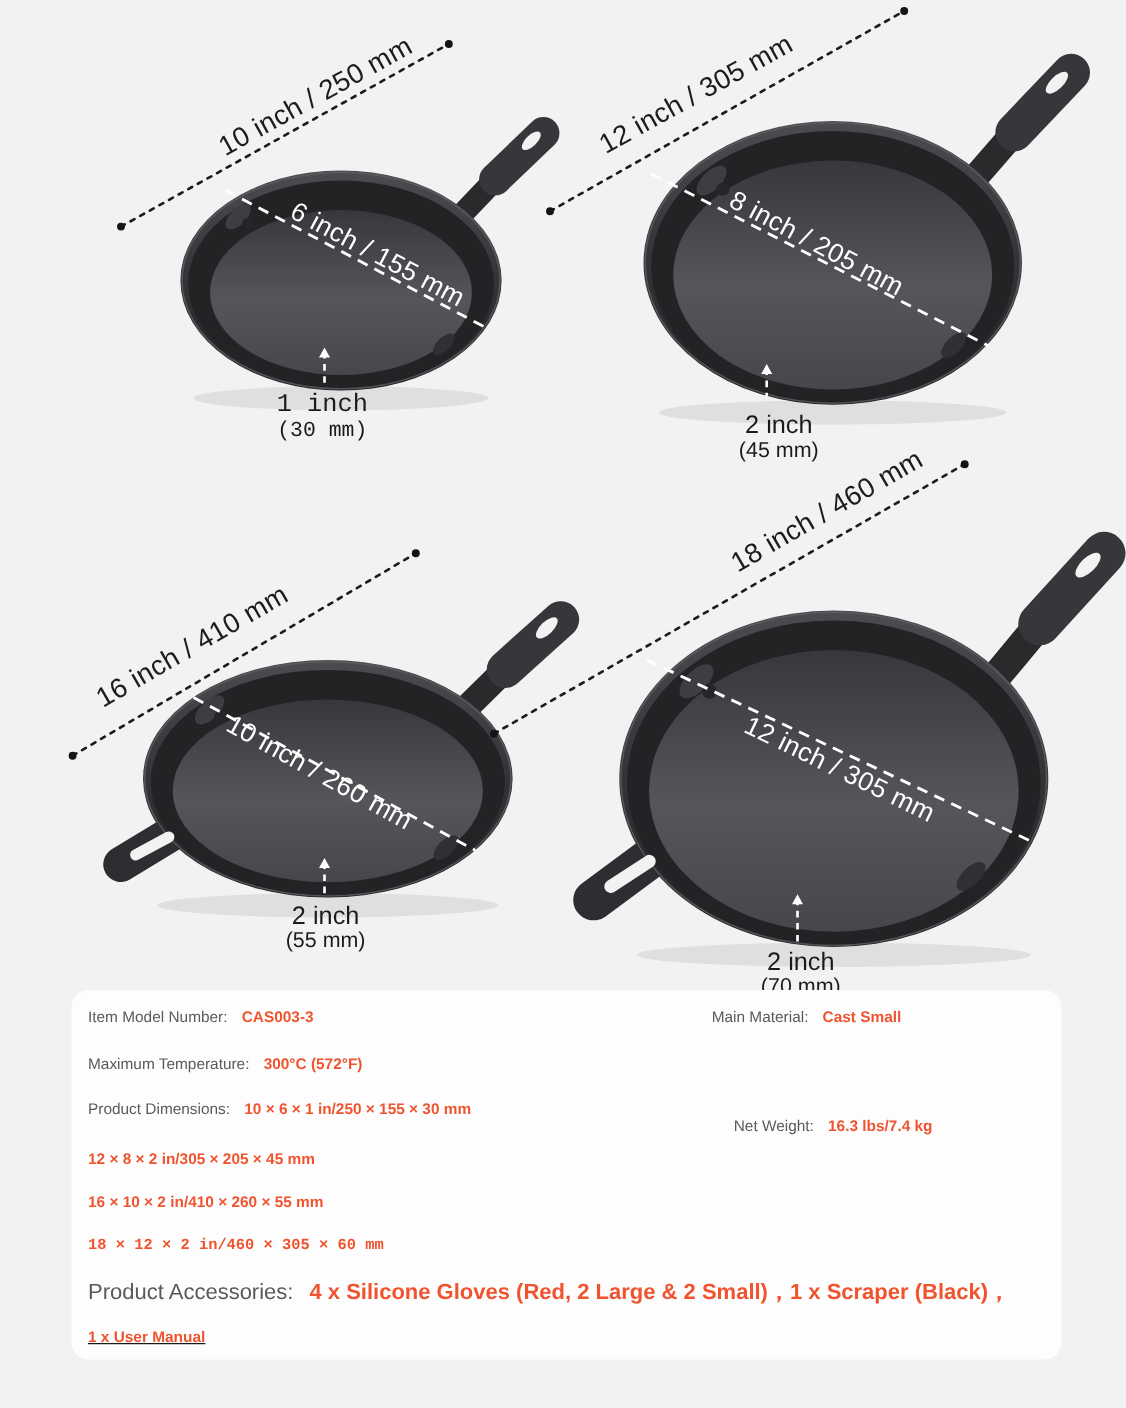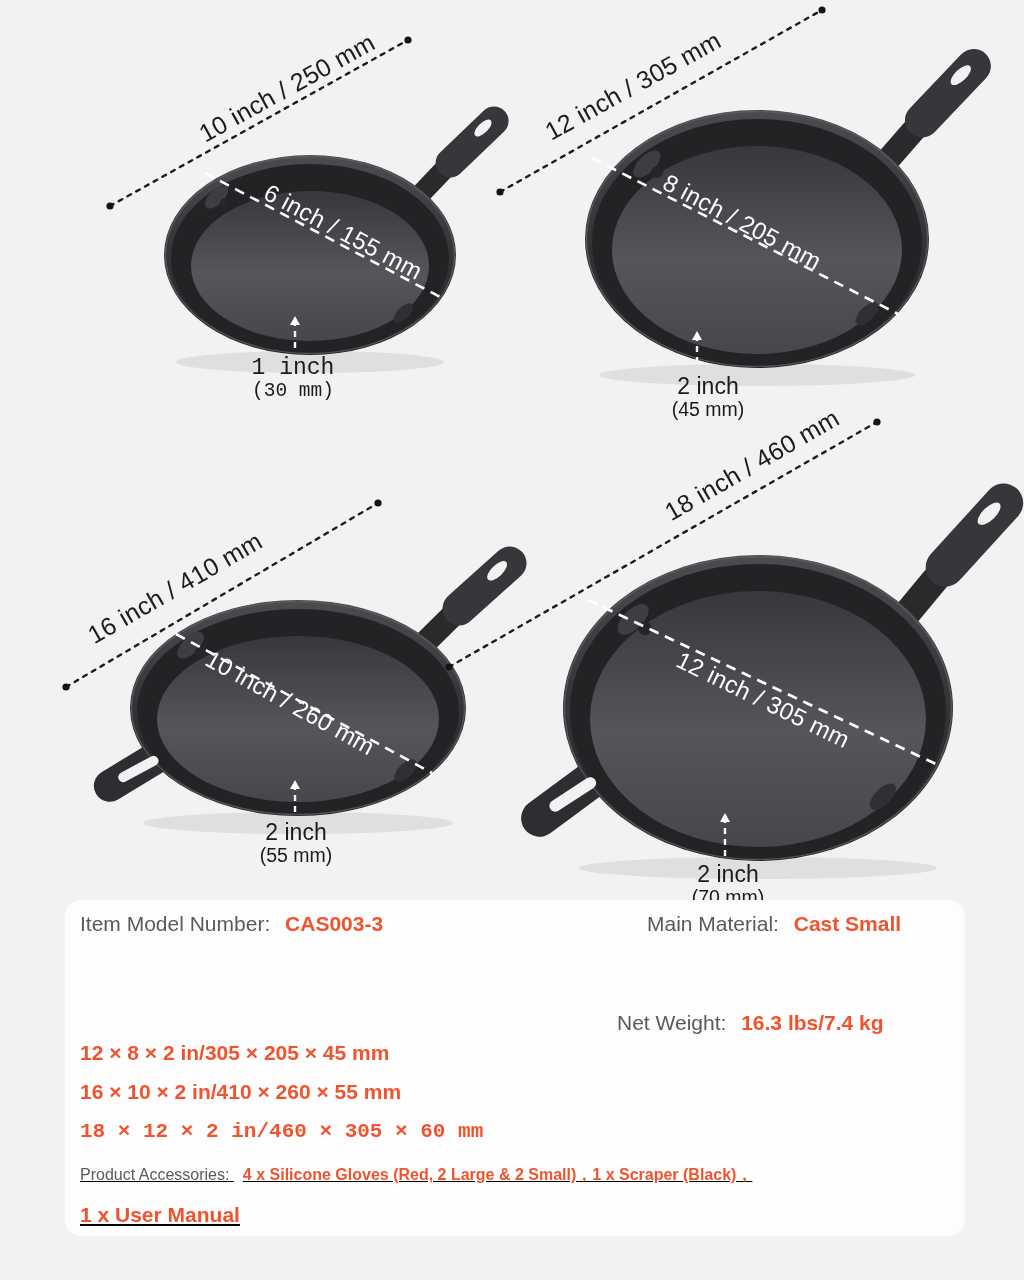--- a/index.html
+++ b/index.html
@@ -7,28 +7,28 @@
   #scene{position:relative;width:1024px;height:1280px;background:#f2f2f3;overflow:hidden;}
   #pans-layer,#lines-layer{position:absolute;left:0;top:0;}
   .dim-label{position:absolute;font-size:25px;color:#1c1c1c;white-space:nowrap;
     transform:translate(-50%,-50%) rotate(var(--r));letter-spacing:.3px;}
   .dim-label.white{color:#ffffff;font-size:24px;}
   .depth-label{position:absolute;width:180px;margin-left:-90px;text-align:center;color:#1b1b1b;}
   .depth-label .in{font-size:23px;line-height:1.05;}
   .depth-label .mm{font-size:19.5px;line-height:1.2;}
   #spec-card{position:absolute;left:65px;top:900px;width:900px;height:336px;
     background:#fdfdfe;border-radius:16px;}
-  .spec-row{position:absolute;left:15px;white-space:nowrap;font-size:21px;line-height:24px;}
+  .spec-row{position:absolute;left:15px;white-space:nowrap;font-size:14px;line-height:24px;}
   .spec-row .lab{color:#5a5a5e;}
   .spec-row .val{color:#f0542e;font-weight:bold;margin-left:9px;}
   .spec-row .val.solo{margin-left:0;}
   #row-im{top:12px;} #row-mt{top:55px;} #row-pd{top:96px;}
   #row-d2{top:141px;} #row-d3{top:180px;} #row-d4{top:220px;font-family:Liberation Mono, monospace;}
-  #row-pa{top:263px;font-size:16px;text-decoration:underline;} #row-um{top:303px;text-decoration:underline;}
-  #row-mm{left:582px;top:12px;} #row-nw{left:552px;top:111px;text-align:right;}
+  #row-pa{top:263px;font-size:20px;} #row-um{top:303px;text-decoration:underline;}
+  #row-mm{left:582px;top:12px;} #row-nw{left:602px;top:111px;text-align:right;}
   #lbl-p1-outer{left:287px;top:88px;--r:-29deg;}
   #lbl-p2-outer{left:633px;top:86px;--r:-29deg;}
   #lbl-p3-outer{left:175px;top:588px;--r:-30deg;}
   #lbl-p4-outer{left:752px;top:465px;--r:-30deg;}
   #lbl-p1-inner{left:343px;top:232px;--r:28deg;}
   #lbl-p2-inner{left:742px;top:222px;--r:28deg;}
   #lbl-p3-inner{left:290px;top:703px;--r:29deg;}
   #lbl-p4-inner{left:763px;top:700px;--r:26deg;}
   #depth-p1{left:293px;top:356px;font-family:Liberation Mono, monospace;} #depth-p2{left:708px;top:374px;}
   #depth-p3{left:296px;top:820px;} #depth-p4{left:728px;top:862px;}
@@ -179,20 +179,28 @@
   <div class="depth-label" id="depth-p4">
     <div class="in">2 inch</div>
     <div class="mm">(70 mm)</div>
   </div>
 
   <div id="spec-card">
     <div class="spec-row" id="row-im">
       <span class="lab">Item Model Number:</span>
       <span class="val">CAS003-3</span>
     </div>
+    <div class="spec-row" id="row-mt">
+      <span class="lab">Maximum Temperature:</span>
+      <span class="val">300°C (572°F)</span>
+    </div>
+    <div class="spec-row" id="row-pd">
+      <span class="lab">Product Dimensions:</span>
+      <span class="val">10 × 6 × 1 in/250 × 155 × 30 mm</span>
+    </div>
     <div class="spec-row" id="row-d2">
       <span class="val solo">12 × 8 × 2 in/305 × 205 × 45 mm</span>
     </div>
     <div class="spec-row" id="row-d3">
       <span class="val solo">16 × 10 × 2 in/410 × 260 × 55 mm</span>
     </div>
     <div class="spec-row" id="row-d4">
       <span class="val solo">18 × 12 × 2 in/460 × 305 × 60 mm</span>
     </div>
     <div class="spec-row" id="row-pa">

